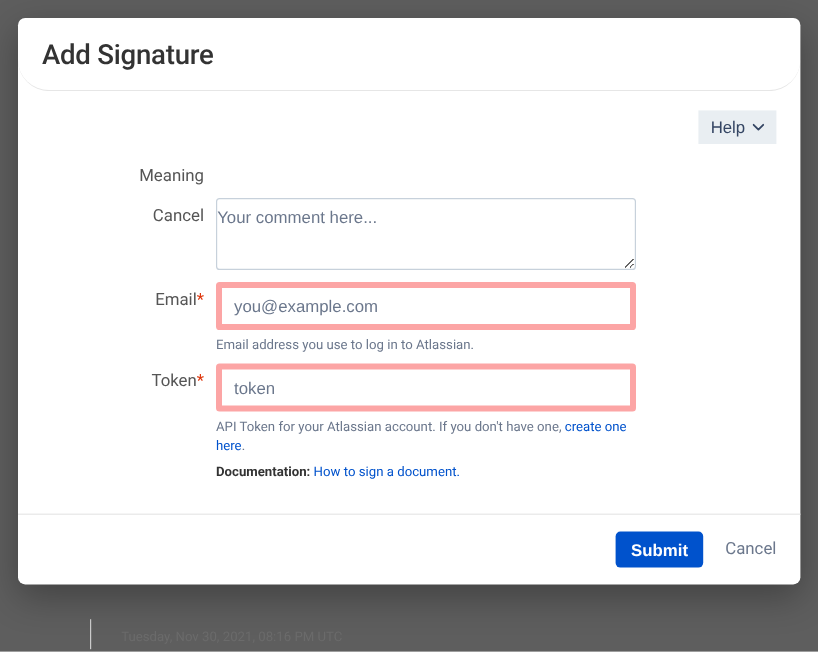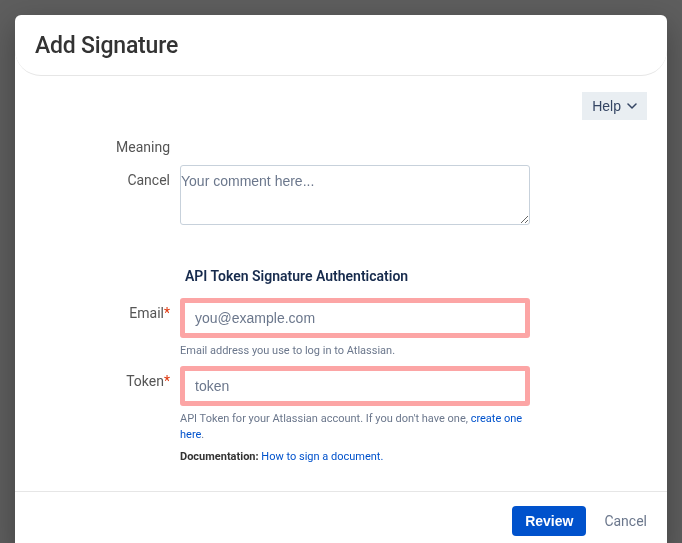--- a/index.html
+++ b/index.html
@@ -241,21 +241,20 @@
         <div class="label-col">Meaning</div>
       </div>
 
       <div class="form-row">
         <div class="label-col">Cancel</div>
         <div class="field-col">
           <textarea class="field-textarea" placeholder="Your comment here..." style=""></textarea>
         </div>
       </div>
 
-      <div class="section-heading">API Token Signature Authentication</div>
 
       <div class="form-row gap-14">
         <div class="label-col">
           <span>Email</span><span class="req">*</span>
         </div>
         <div class="field-col">
           <input type="text" class="field-input" placeholder="you@example.com" style="">
           <div class="hint">Email address you use to log in to Atlassian.</div>
         </div>
       </div>
@@ -272,17 +271,17 @@
           <div class="hint">
             <span class="hint-bold">Documentation:</span>
             <a href="#">How to sign a document.</a>
           </div>
         </div>
       </div>
 
     </div>
 
     <div class="modal-footer">
-      <button class="btn-primary">Review</button>
+      <button class="btn-primary">Submit</button>
       <span class="link-cancel">Cancel</span>
     </div>
   </div>
 </div>
 
 </body></html>

